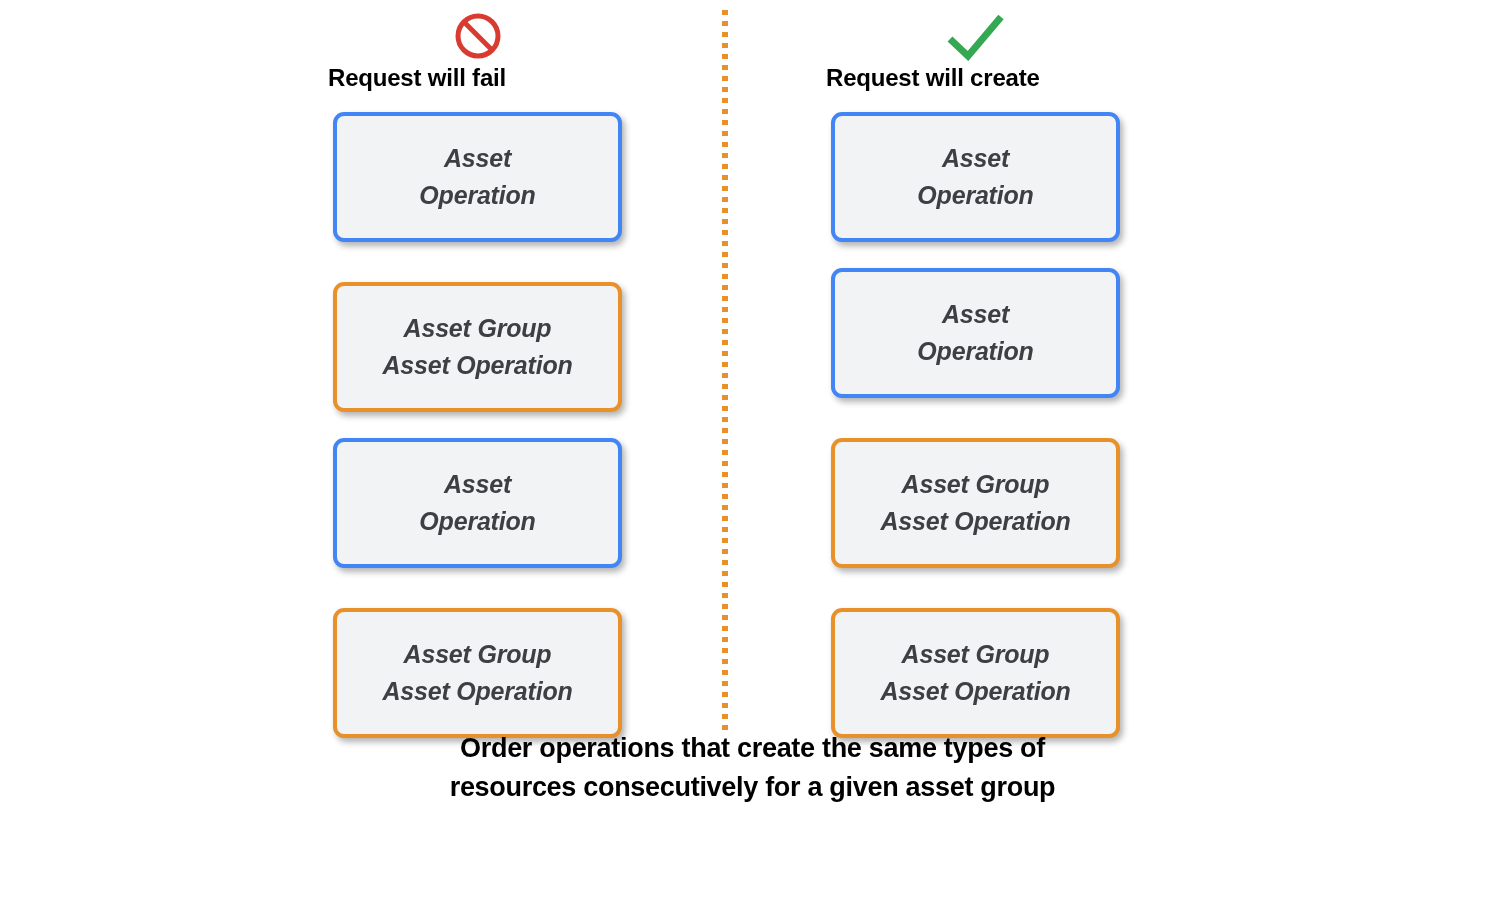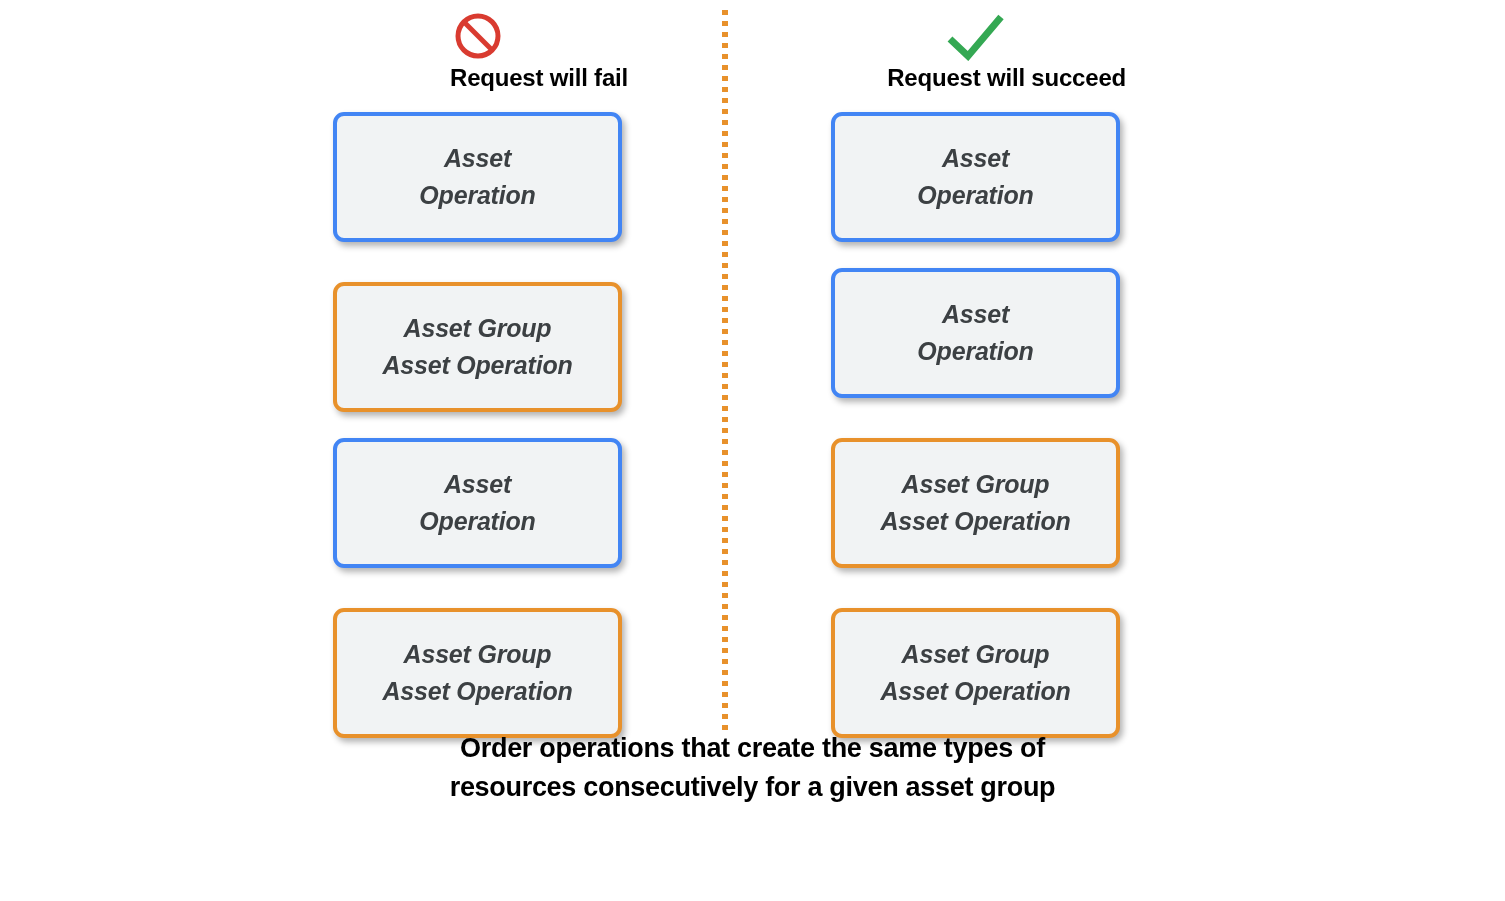--- a/index.html
+++ b/index.html
@@ -42,21 +42,21 @@
   }
   .column.left  { left: 328px; }
   .column.right { left: 826px; }
 
   
   .col-header {
     position: absolute;
     top: 8px;
     left: 0;
     width: 300px;
-    text-align: right;
+    text-align: left;
   }
   .col-icon {
     height: 56px;
     display: flex;
     align-items: center;
     justify-content: center;
   }
   .col-title {
     font-size: 24px;
     font-weight: bold;
@@ -160,21 +160,21 @@
   </div>
 
   <div class="column right">
 
     <div class="col-header">
       <div class="col-icon">
         <svg width="64" height="50" viewBox="0 0 64 50" aria-hidden="true">
           <polyline points="6,28 24,45 57,6" fill="none" stroke="#34A853" stroke-width="7" stroke-linecap="butt" stroke-linejoin="miter"></polyline>
         </svg>
       </div>
-      <div class="col-title">Request will succeed</div>
+      <div class="col-title">Request will create</div>
     </div>
 
     <div class="boxes">
 
       <div class="box blue">
         <div class="box-text">Asset
 Operation</div>
       </div>
 
       <div class="box blue">

